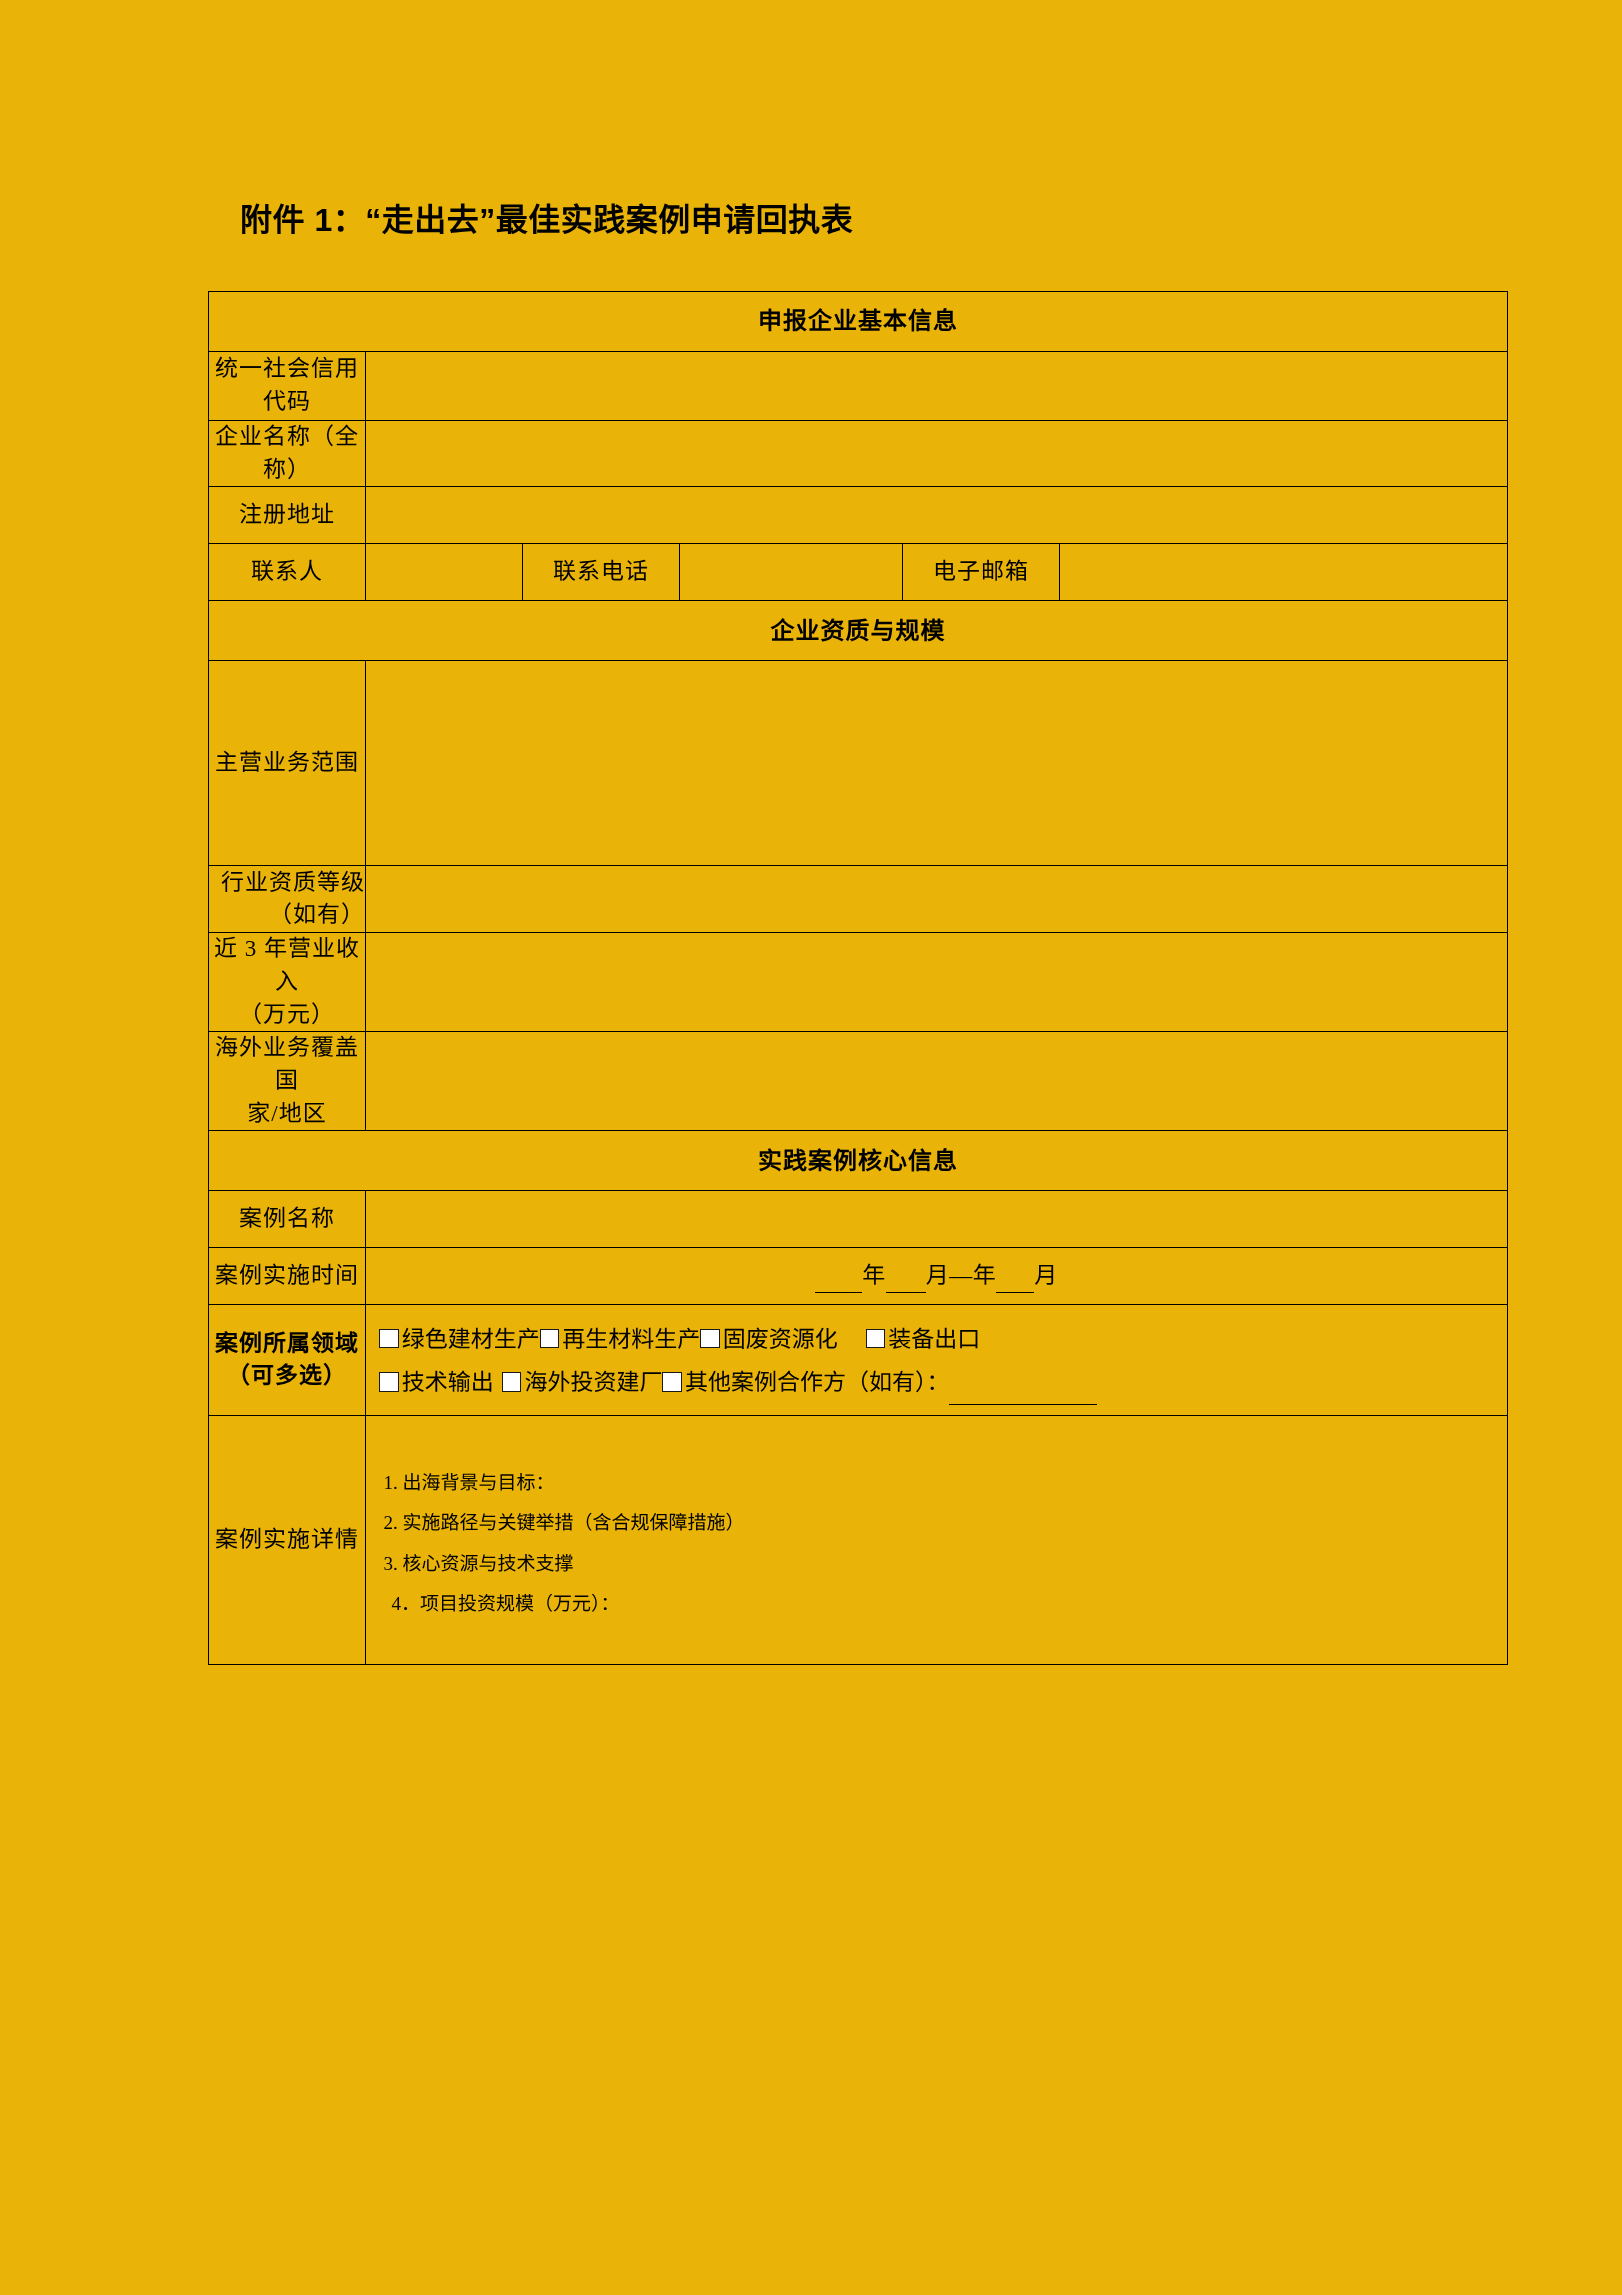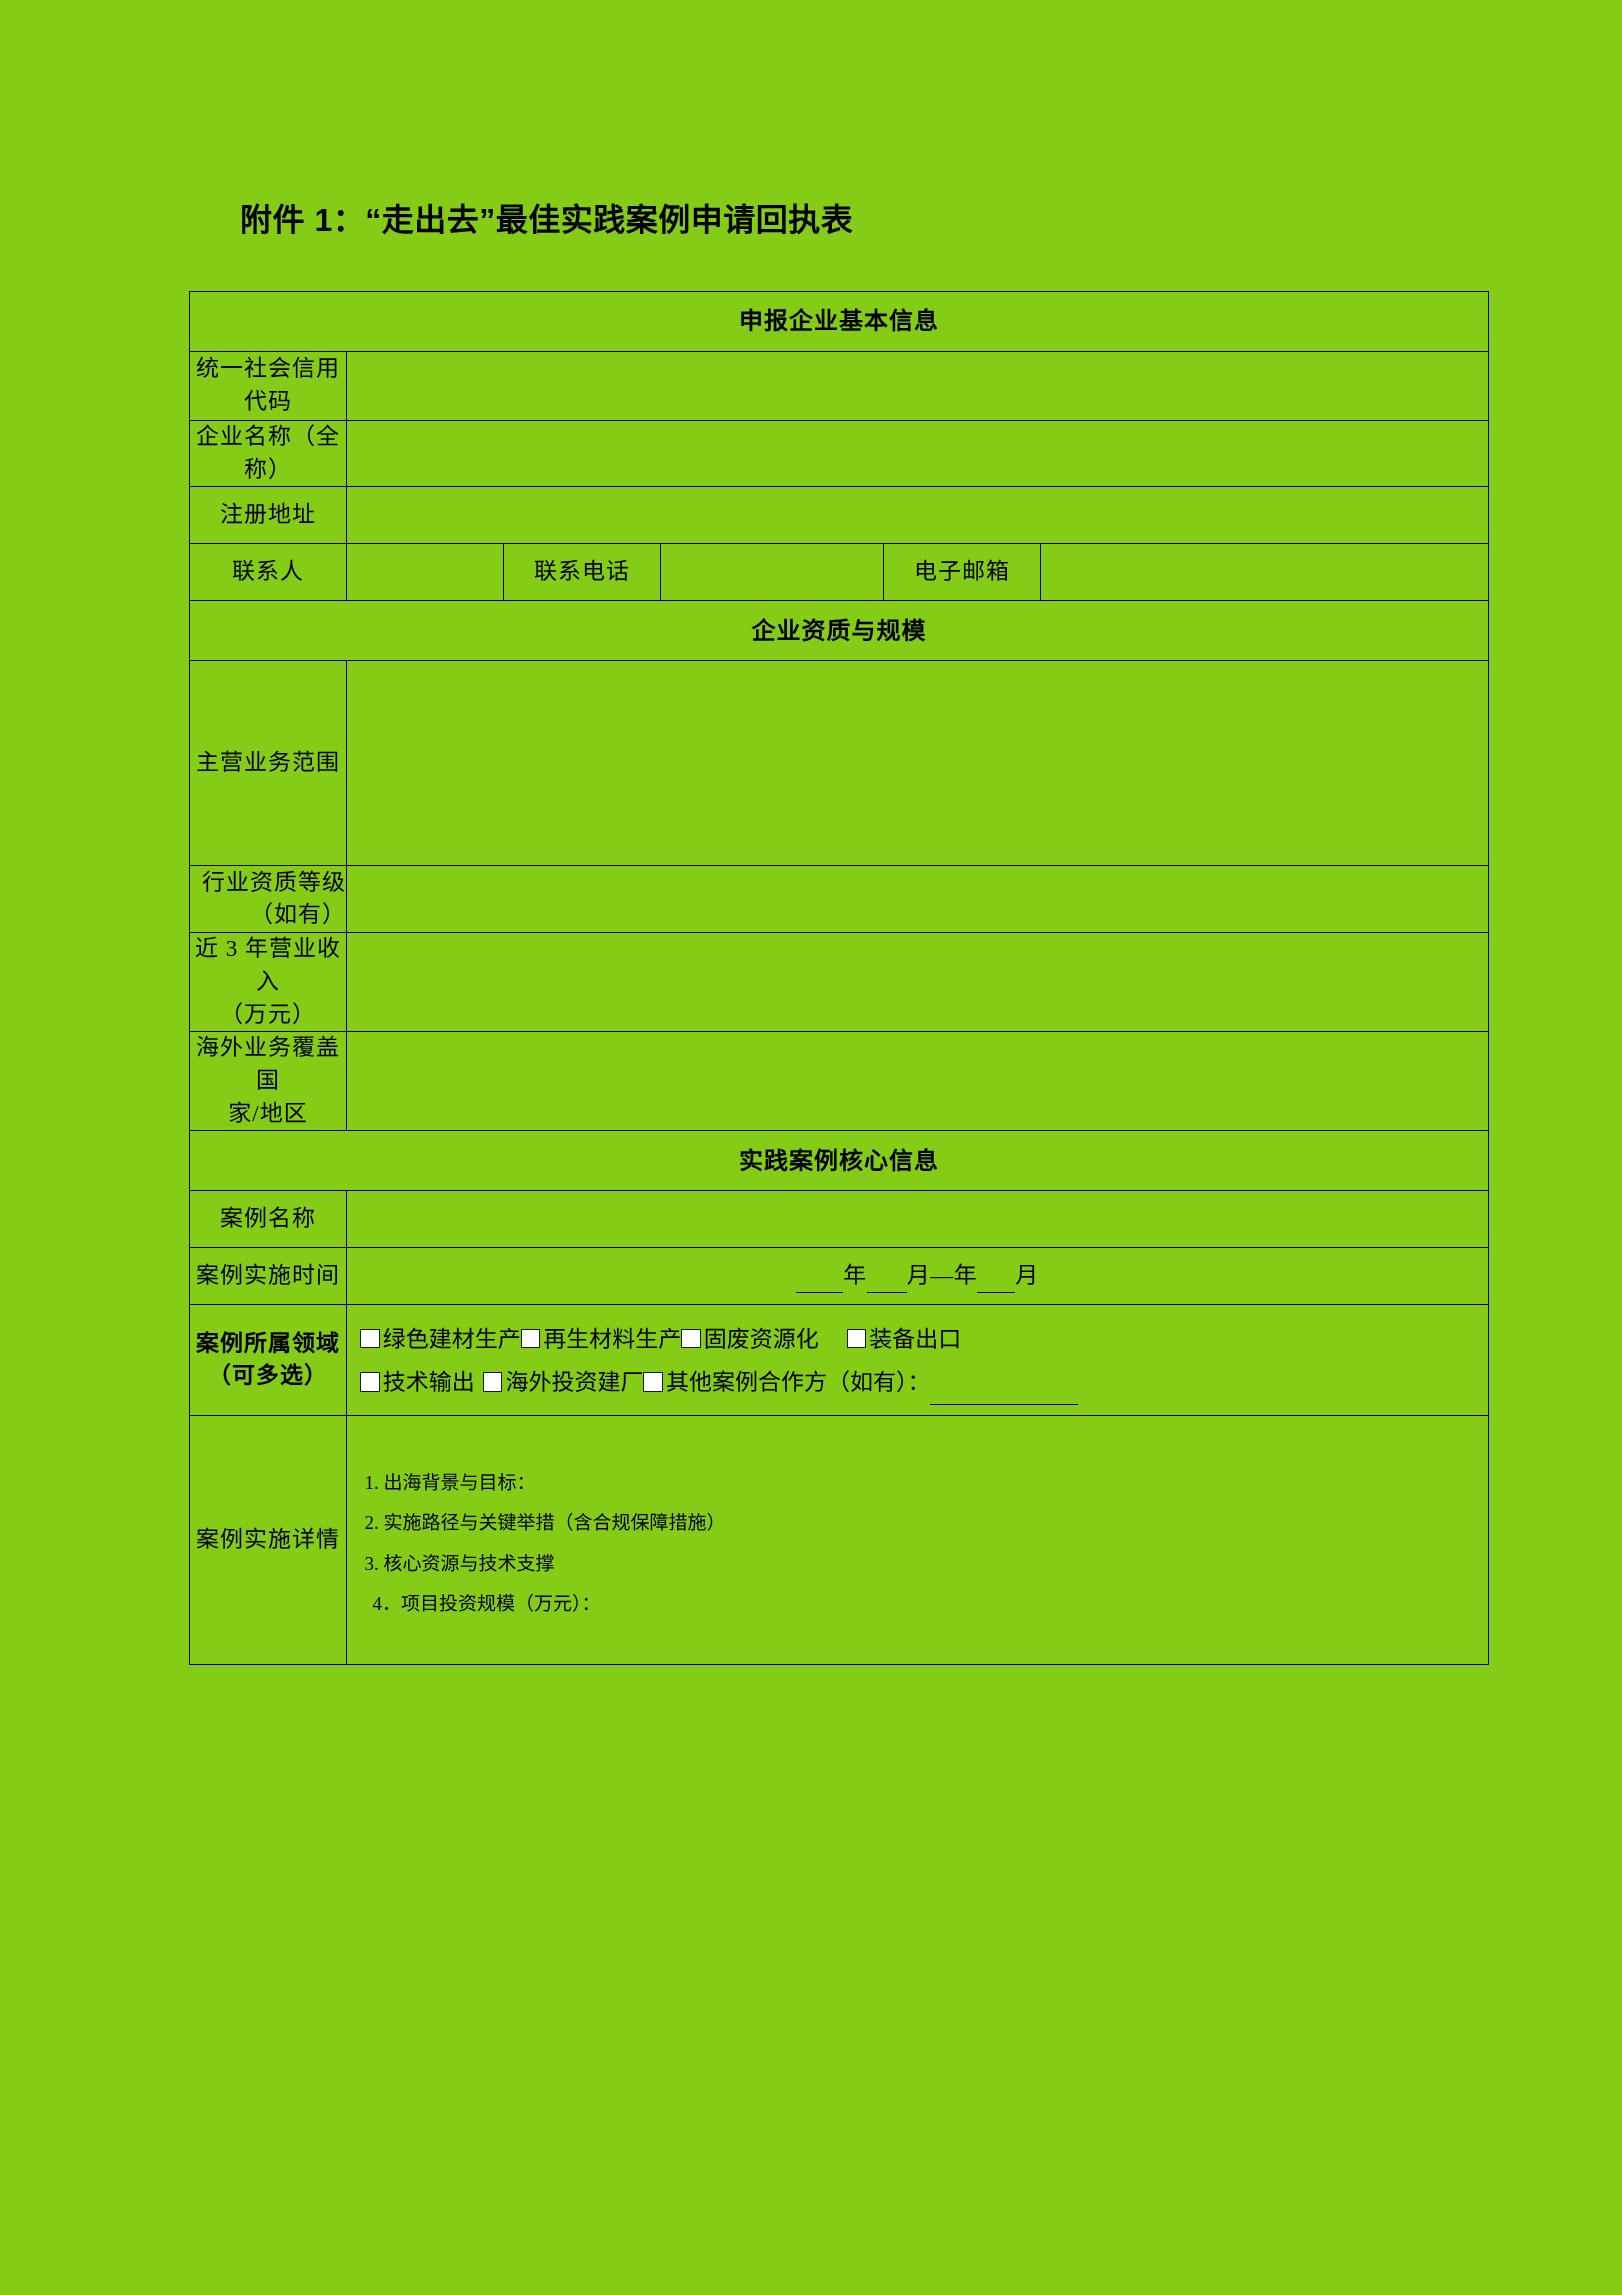--- a/index.html
+++ b/index.html
@@ -13,40 +13,40 @@
     height: 2295px;
     font-family: "Liberation Serif", "DejaVu Serif", serif;
     color: #000000;
     -webkit-font-smoothing: none;
   }
 
   .page {
     position: relative;
     width: 1622px;
     height: 2295px;
-    background: #84cc16;
+    background: #eab308;
     box-sizing: border-box;
     padding: 0;
   }
 
   .doc-title {
     position: absolute;
     left: 240px;
     top: 194px;
     font-family: "Liberation Sans", "DejaVu Sans", sans-serif;
     font-weight: bold;
     font-size: 32px;
     letter-spacing: 0.5px;
     white-space: nowrap;
     color: #000000;
   }
 
   .form-table {
     position: absolute;
-    left: 189px;
+    left: 208px;
     top: 291px;
     width: 1297px;
     border-collapse: collapse;
     table-layout: fixed;
   }
 
   .form-table td {
     border: 1.5px solid #000000;
     padding: 0;
     vertical-align: middle;

